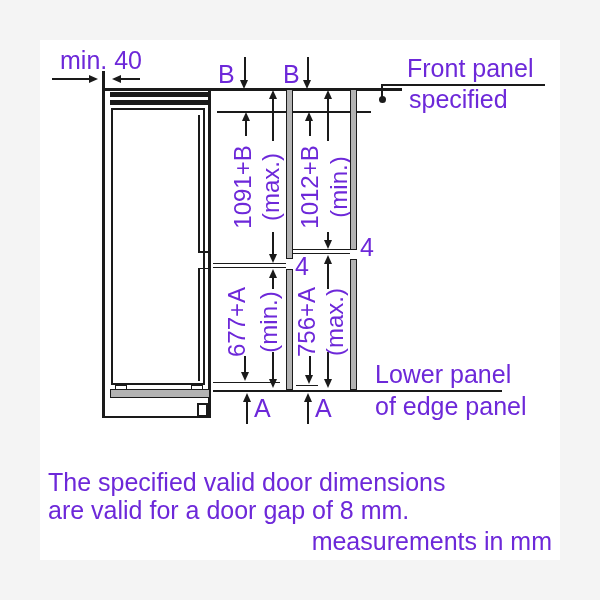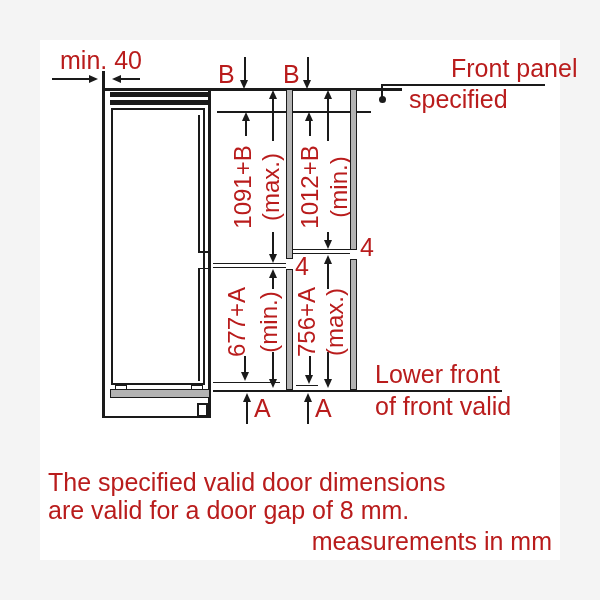--- a/index.html
+++ b/index.html
@@ -1,17 +1,17 @@
 <!DOCTYPE html>
 <html><head>
 <meta charset="utf-8">
 <style>
   html,body{margin:0;padding:0;}
   .stage{position:relative;width:600px;height:600px;background:#f4f4f4;
-         font-family:"Liberation Sans",sans-serif;color:#b91c1c;overflow:hidden;}
+         font-family:"Liberation Sans",sans-serif;color:#6d28d9;overflow:hidden;}
   .canvas{position:absolute;left:40px;top:40px;width:520px;height:520px;background:#ffffff;}
   .ln{position:absolute;background:#1a1a1a;}
   .box{position:absolute;box-sizing:border-box;border:2px solid #1a1a1a;background:transparent;}
   .tab{position:absolute;box-sizing:border-box;border:1.5px solid #1a1a1a;background:#ffffff;}
   .panel{position:absolute;width:7px;background:#b3b3b3;border:1.5px solid #1a1a1a;box-sizing:border-box;}
   .txt{position:absolute;white-space:nowrap;font-size:25px;line-height:1.0;}
   .vtxt{position:absolute;white-space:nowrap;font-size:24px;line-height:1.0;
         transform:translate(-50%,-50%) rotate(-90deg);}
   .tri{position:absolute;width:0;height:0;}
   .tri.up{border-left:4.5px solid transparent;border-right:4.5px solid transparent;border-bottom:9px solid #1a1a1a;}
@@ -114,22 +114,22 @@
   <div class="tri up" style="left:242.5px;top:392.5px;"></div>
   <div class="ln" style="left:246px;top:401.5px;width:2px;height:22px;"></div>
   <div class="txt" style="left:254px;top:396px;">A</div>
   <div class="tri up" style="left:303.5px;top:392.5px;"></div>
   <div class="ln" style="left:307px;top:401.5px;width:2px;height:22px;"></div>
   <div class="txt" style="left:315px;top:396px;">A</div>
 
   <div class="ln" style="left:381px;top:83.5px;width:164px;height:2px;"></div>
   <div class="ln" style="left:381px;top:83.5px;width:2px;height:13px;"></div>
   <div class="dot" style="left:378.5px;top:95.5px;"></div>
-  <div class="txt" style="left:407px;top:56px;margin-left:44px;">Front panel</div>
+  <div class="txt" style="left:407px;top:56px;">Front panel</div>
   <div class="txt" style="left:409px;top:87px;">specified</div>
 
-  <div class="txt" style="left:375px;top:362px;">Lower front</div>
-  <div class="txt" style="left:375px;top:394px;">of front valid</div>
+  <div class="txt" style="left:375px;top:362px;">Lower panel</div>
+  <div class="txt" style="left:375px;top:394px;">of edge panel</div>
 
   <div class="txt" style="left:48px;top:470px;">The specified valid door dimensions</div>
   <div class="txt" style="left:48px;top:498px;">are valid for a door gap of 8 mm.</div>
   <div class="txt rtl" style="left:40px;top:529px;width:512px;">measurements in mm</div>
 </div>
 
 </body></html>

